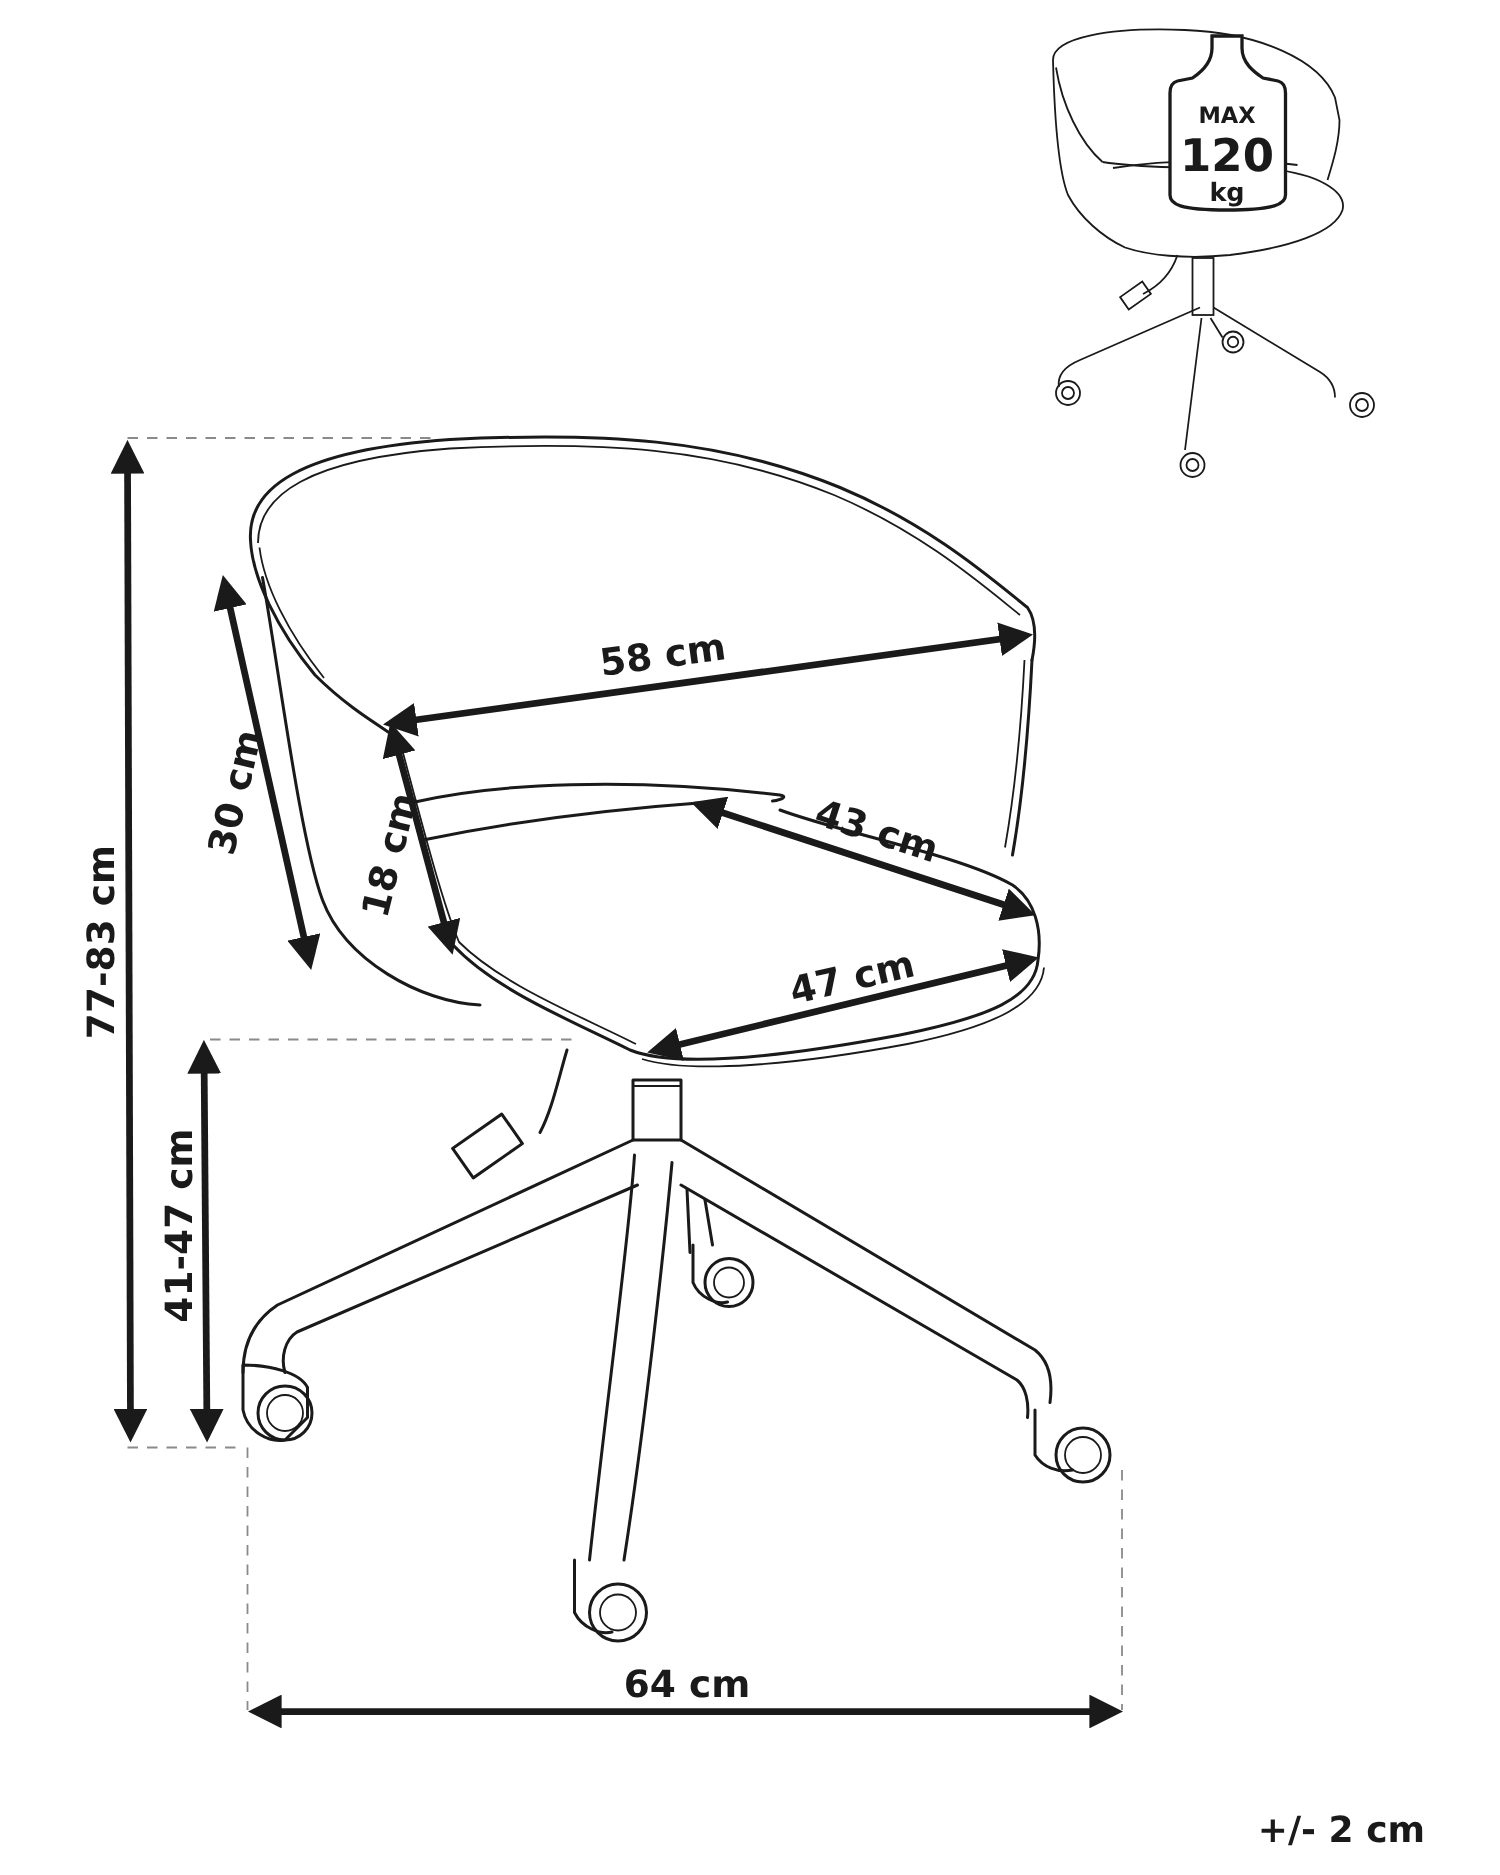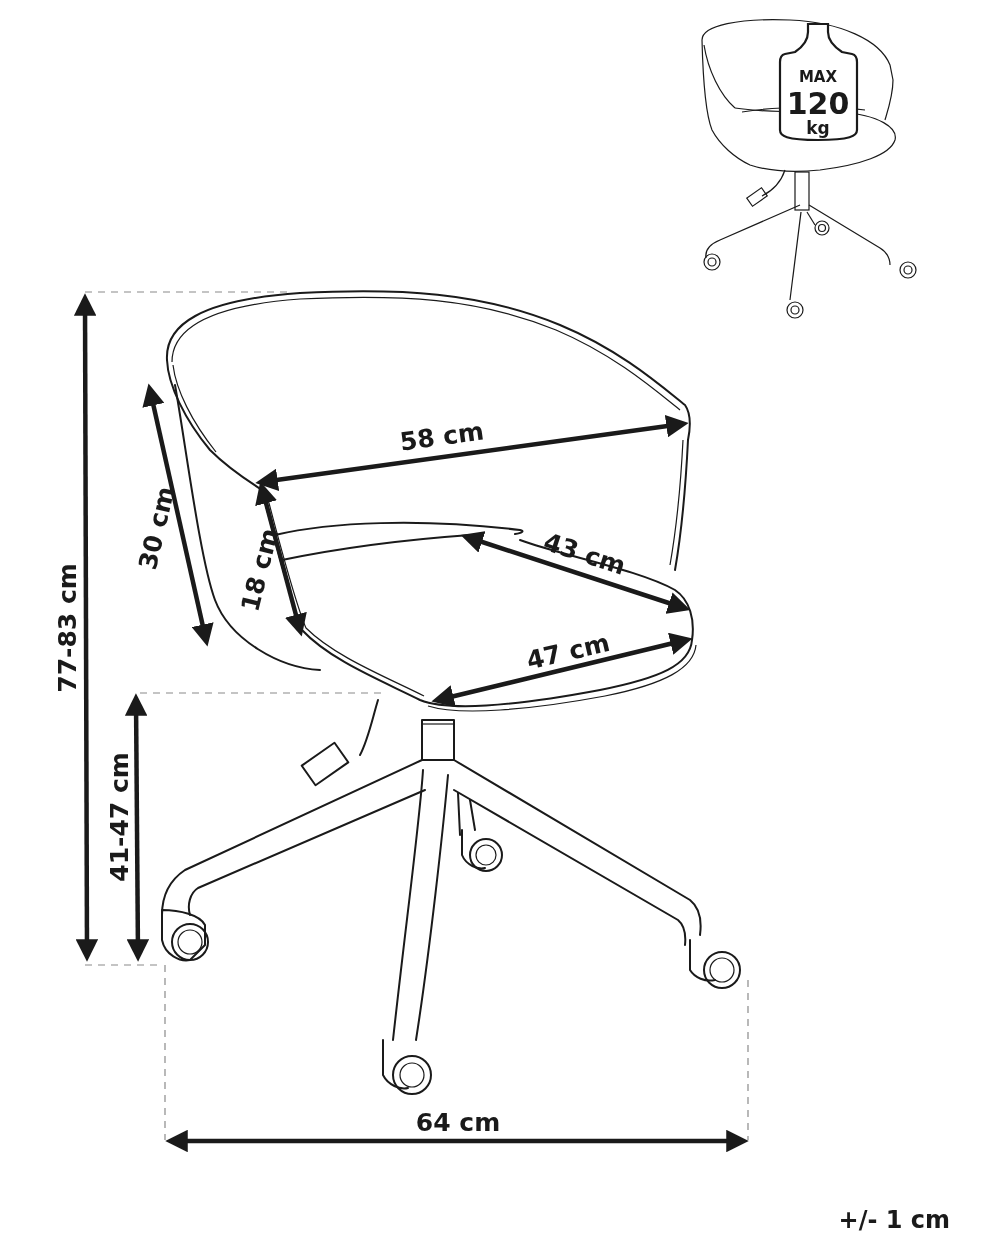--- a/index.html
+++ b/index.html
@@ -156,13 +156,13 @@
     <line class="dim" x1="438" y1="700" x2="686" y2="640" marker-start="url(#ah)" marker-end="url(#ah)"></line>
     <text class="dimlabel" transform="translate(570,660) rotate(-13)" text-anchor="middle">47 cm</text>
   </g>
 
   <g>
     <line class="dim" x1="172" y1="1141" x2="742" y2="1141" marker-start="url(#ah)" marker-end="url(#ah)"></line>
     <text class="dimlabel" x="458" y="1131" text-anchor="middle">64 cm</text>
   </g>
 </svg>
 
-<div class="tolerance">+/- 1 cm</div>
+<div class="tolerance">+/- 2 cm</div>
 
 </body></html>

